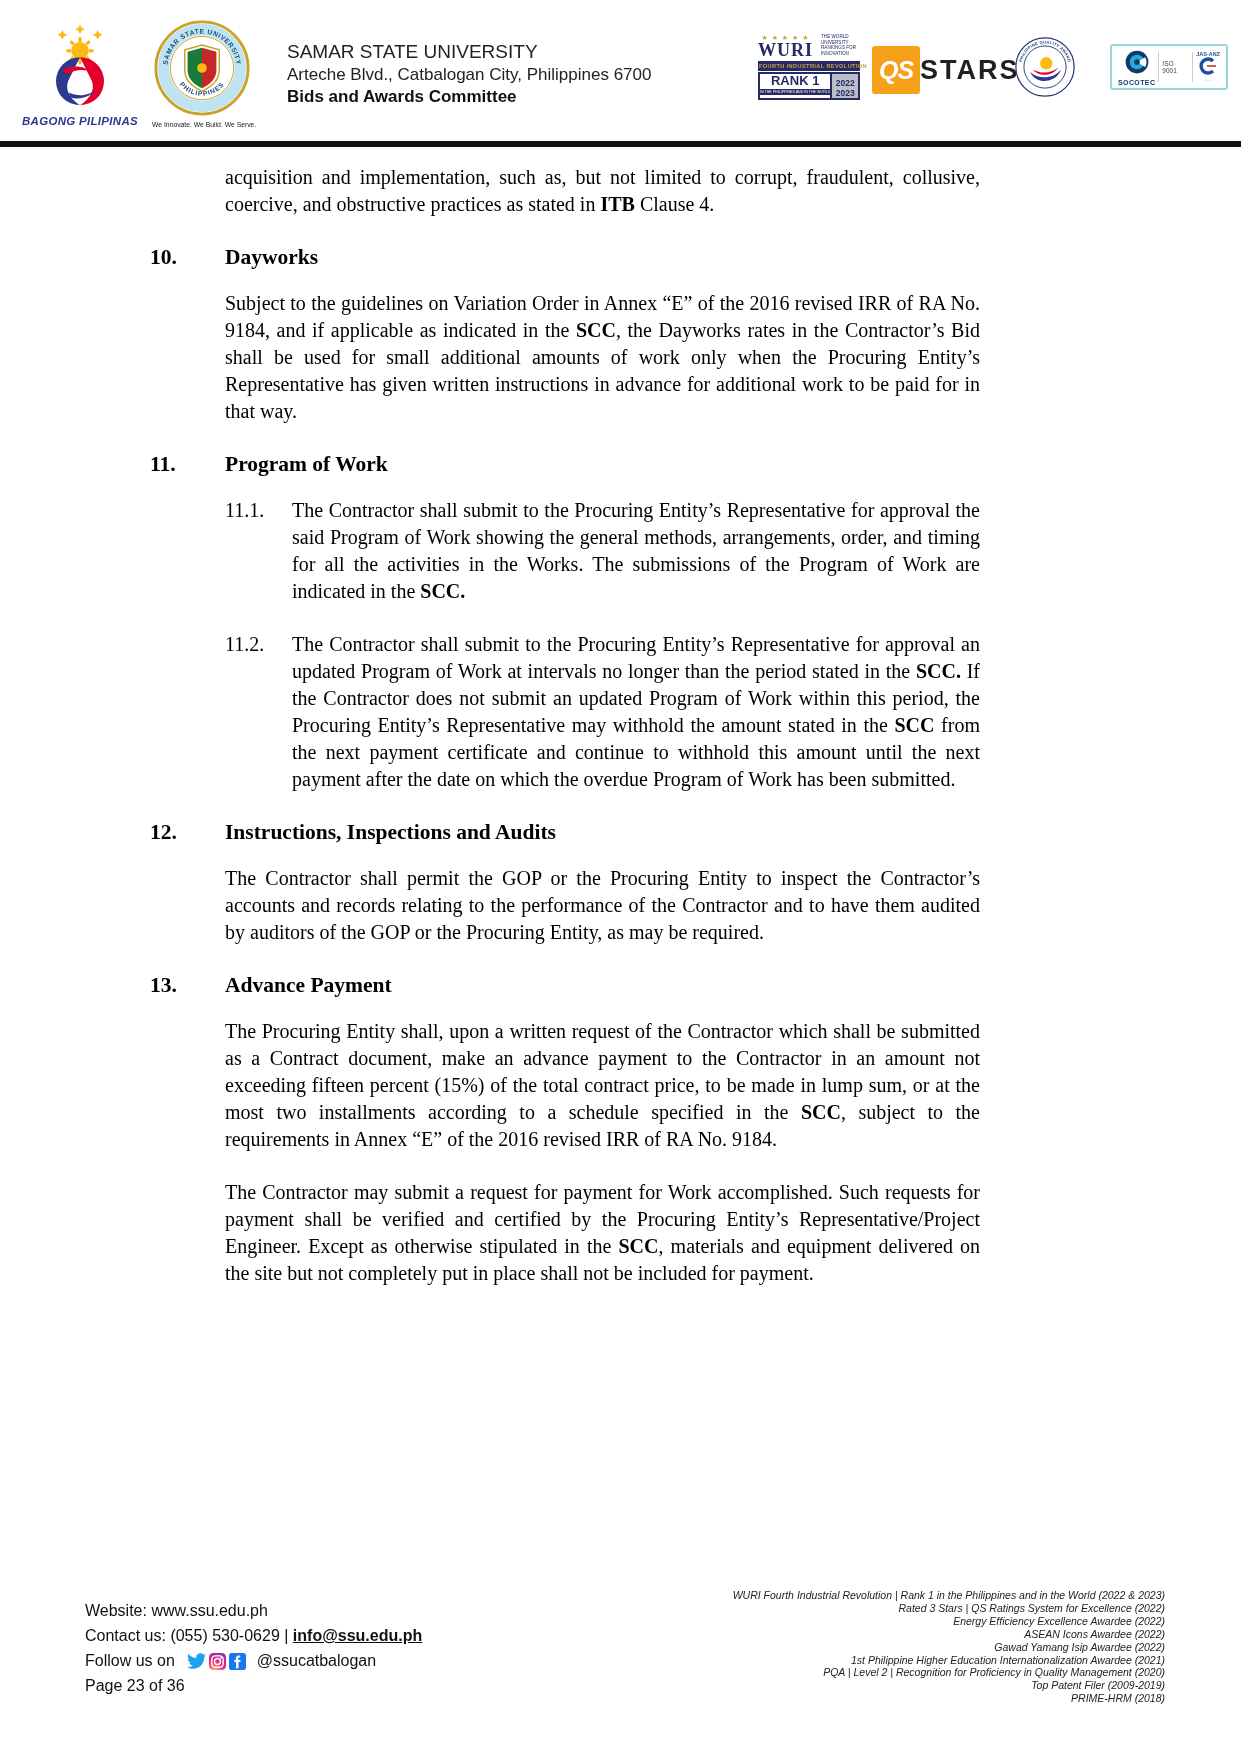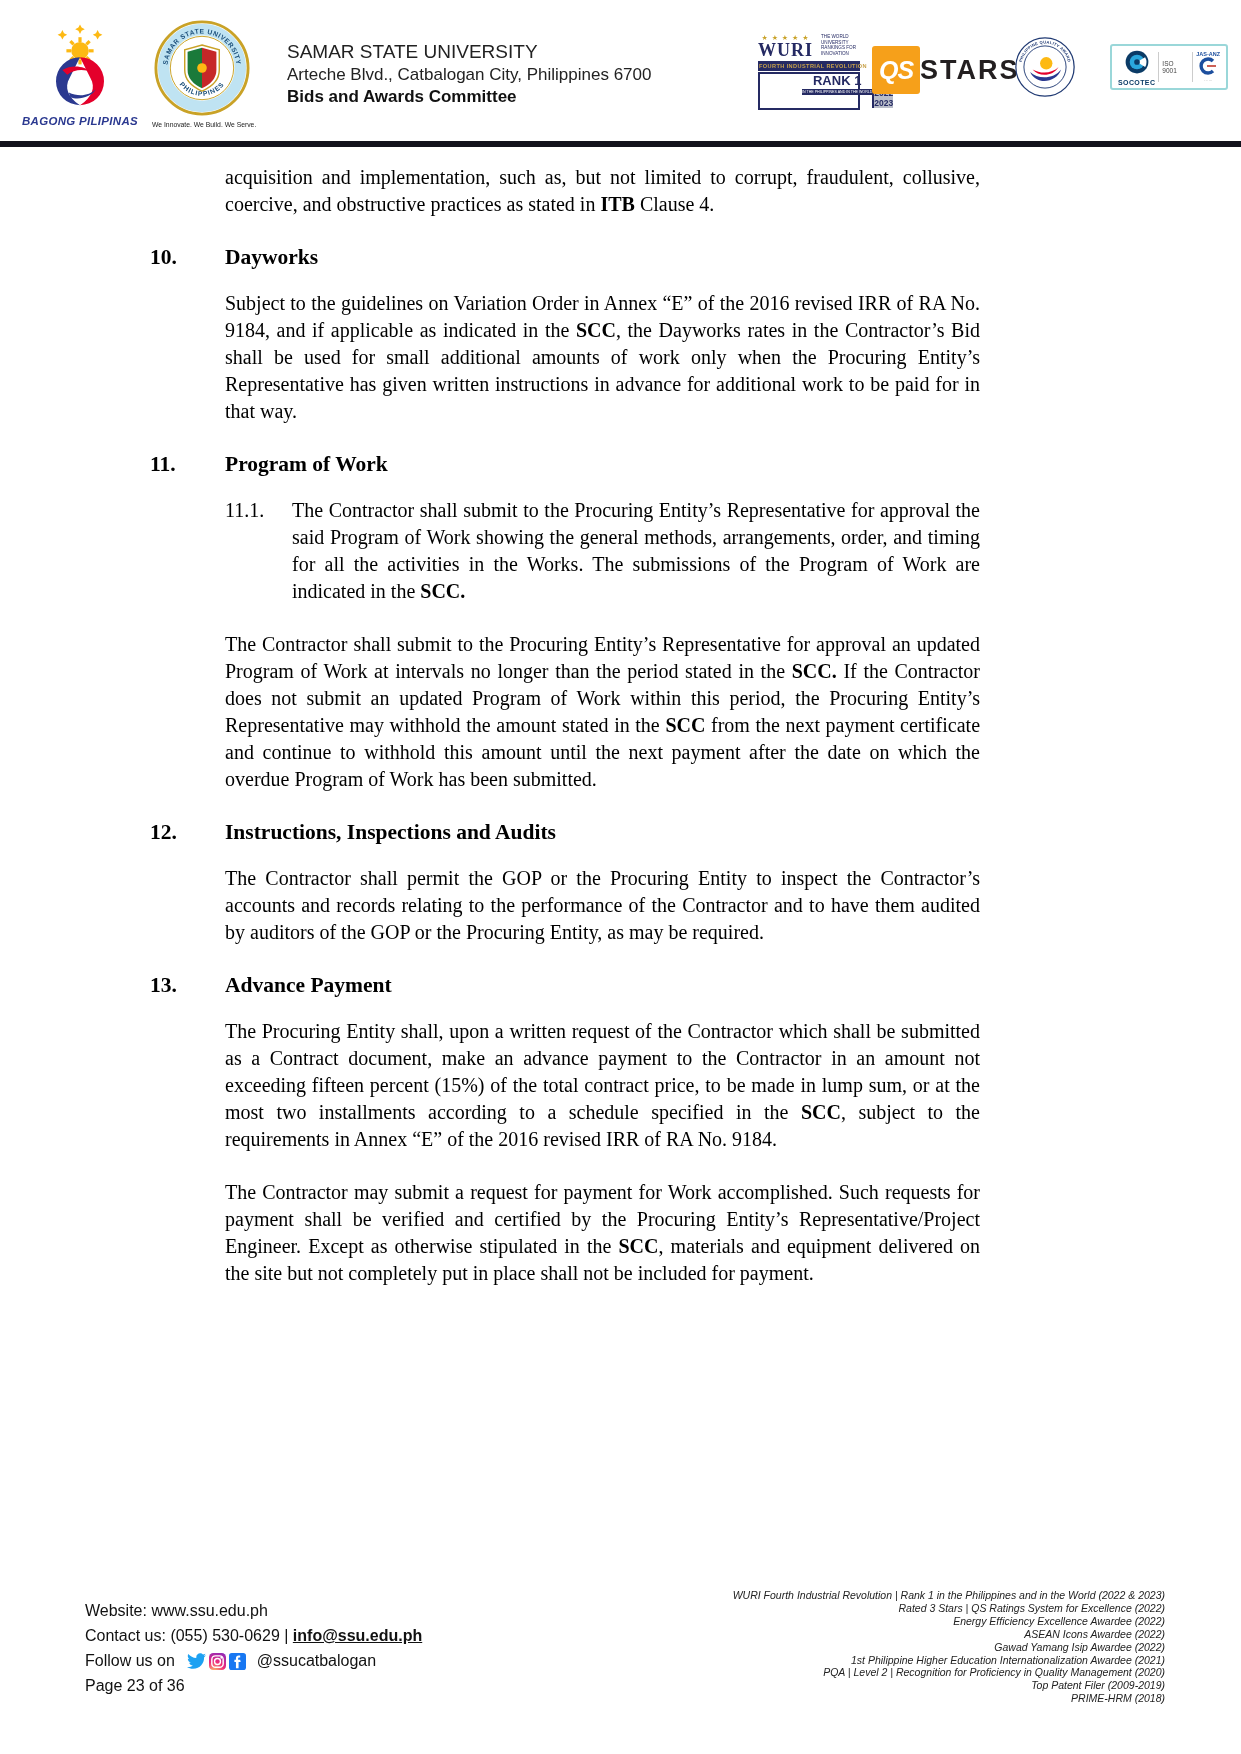--- a/index.html
+++ b/index.html
@@ -22,24 +22,24 @@
 
   
   .wuri { position:absolute; left:758px; top:34px; width:102px; }
   .wuri-top { display:flex; align-items:flex-start; gap:8px; }
   .wuri-left { text-align:center; }
   .wuri-stars { font-size:7px; color:#c9a227; letter-spacing:1px; line-height:1; }
   .wuri-name { font-family:"Liberation Serif", serif; font-weight:bold; font-size:18px; color:#252a63; letter-spacing:1px; line-height:1; }
   .wuri-tag { font-size:4.6px; color:#252a63; width:42px; line-height:1.25; text-transform:uppercase; }
   .wuri-band { margin-top:2px; background:#252a63; color:#c8a24b; font-size:5.6px; font-weight:bold; text-align:center; padding:2px 1px; letter-spacing:.4px; white-space:nowrap; }
   .wuri-bottom { display:flex; border:2px solid #252a63; margin-top:1px; }
-  .wuri-rank-cell { flex:1; text-align:center;margin-left:42px; }
+  .wuri-rank-cell { flex:1; text-align:center; }
   .wuri-rank { font-size:13px; font-weight:bold; color:#252a63; line-height:1.15; }
   .wuri-rank-note { background:#252a63; color:#fff; font-size:3.6px; white-space:nowrap; overflow:hidden; padding:1px 0; }
-  .wuri-years { width:32px; border-left:2px solid #252a63; background:#b9bdc9; color:#252a63; font-size:8.5px; font-weight:bold; text-align:center; line-height:1.2; padding-top:14px; }
+  .wuri-years { width:32px; border-left:2px solid #252a63; background:#b9bdc9; color:#252a63; font-size:8.5px; font-weight:bold; text-align:center; line-height:1.2; padding-top:4px; }
 
   
   .qs-wrap { position:absolute; left:872px; top:46px; display:flex; align-items:center; }
   .qs-box { width:48px; height:48px; background:#f6a01a; border-radius:3px; display:flex; align-items:center; justify-content:center; }
   .qs-letters { color:#fff; font-weight:bold; font-size:25px; font-style:italic; letter-spacing:-1px; }
   .qs-stars-word { font-size:27px; font-weight:bold; color:#231f20; letter-spacing:2px; }
 
   
   .pqa { position:absolute; left:1014px; top:36px; }
 
@@ -213,20 +213,21 @@
       <p class="para"><span>Subject to the guidelines on Variation Order in Annex “E” of the 2016 revised IRR of RA No. 9184, and if applicable as indicated in the </span><span class="bold">SCC</span><span>, the Dayworks rates in the Contractor’s Bid shall be used for small additional amounts of work only when the Procuring Entity’s Representative has given written instructions in advance for additional work to be paid for in that way.</span></p>
       <div class="section-heading">
         <span class="sec-num">11.</span>
         <span class="sec-title">Program of Work</span>
       </div>
       <div class="subsection">
         <span class="sub-num">11.1.</span>
         <div class="sub-body"><span>The Contractor shall submit to the Procuring Entity’s Representative for approval the said Program of Work showing the general methods, arrangements, order, and timing for all the activities in the Works. The submissions of the Program of Work are indicated in the </span><span class="bold">SCC.</span></div>
       </div>
       <div class="subsection">
+        <span class="sub-num">11.2.</span>
         <div class="sub-body"><span>The Contractor shall submit to the Procuring Entity’s Representative for approval an updated Program of Work at intervals no longer than the period stated in the </span><span class="bold">SCC.</span><span>  If the Contractor does not submit an updated Program of Work within this period, the Procuring Entity’s Representative may withhold the amount stated in the </span><span class="bold">SCC</span><span> from the next payment certificate and continue to withhold this amount until the next payment after the date on which the overdue Program of Work has been submitted.</span></div>
       </div>
       <div class="section-heading">
         <span class="sec-num">12.</span>
         <span class="sec-title">Instructions, Inspections and Audits</span>
       </div>
       <p class="para"><span>The Contractor shall permit the GOP or the Procuring Entity to inspect the Contractor’s accounts and records relating to the performance of the Contractor and to have them audited by auditors of the GOP or the Procuring Entity, as may be required.</span></p>
       <div class="section-heading">
         <span class="sec-num">13.</span>
         <span class="sec-title">Advance Payment</span>

